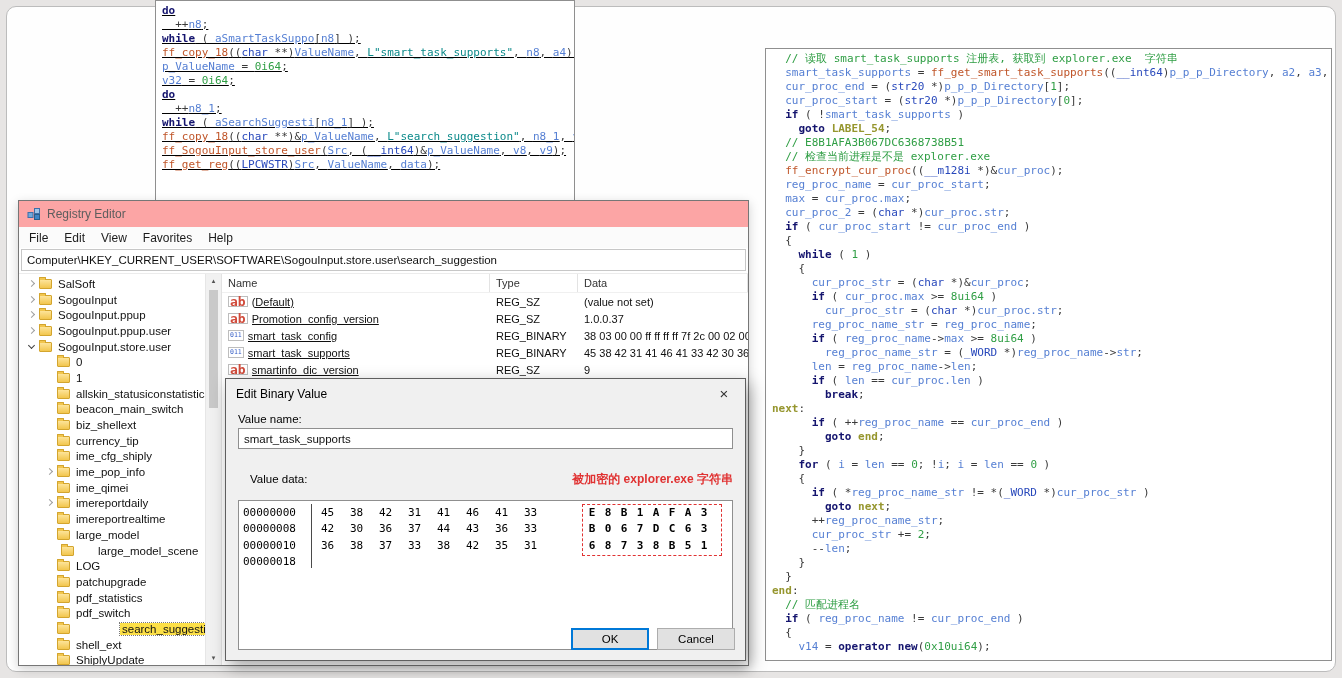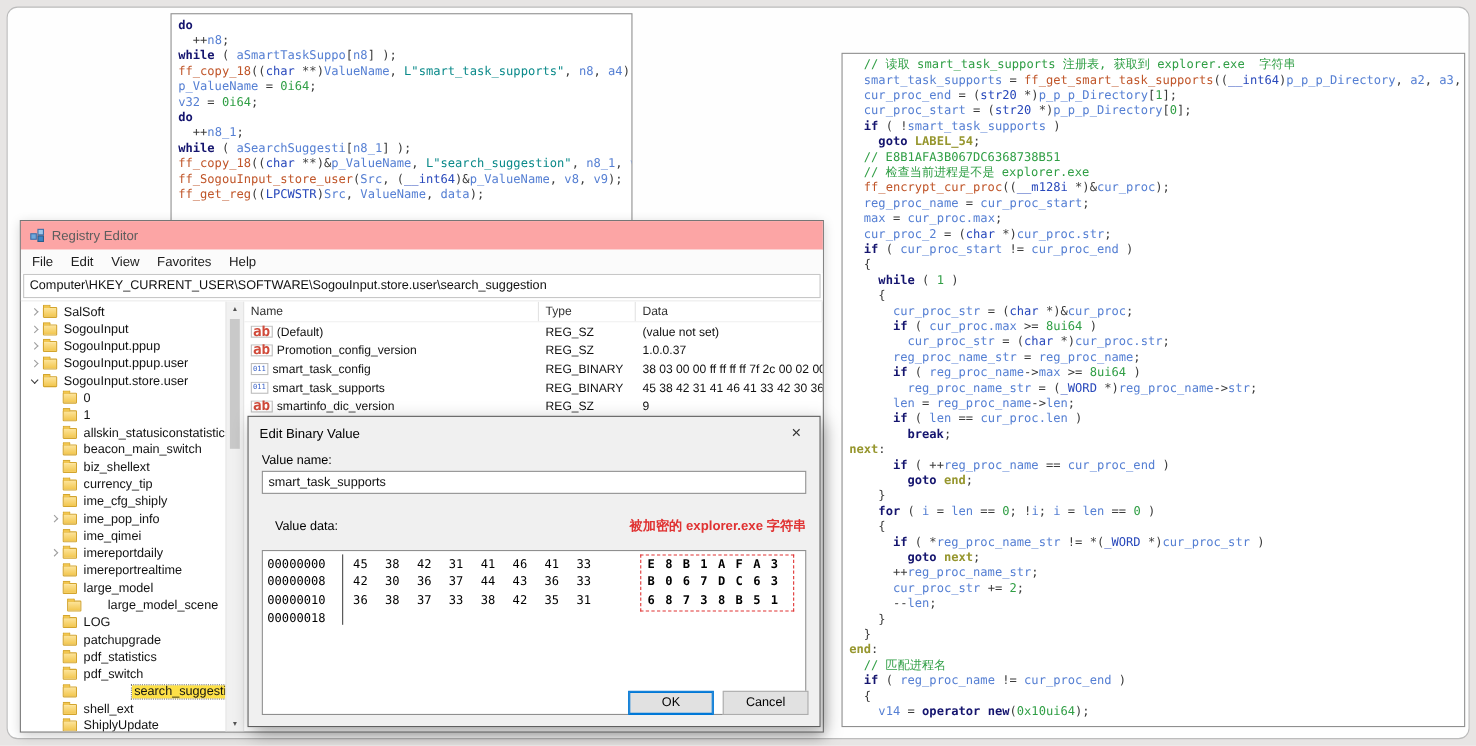--- a/index.html
+++ b/index.html
@@ -10,21 +10,21 @@
     -webkit-font-smoothing:antialiased;
   }
   .frame{position:absolute;left:6px;top:6px;right:6px;bottom:6px;background:#fefefe;border:1px solid #bcbcbc;border-radius:10px;}
 
   
   .code-panel{
     position:absolute;background:#ffffff;border:1px solid #8f8f8f;
     font-family:"DejaVu Sans Mono", monospace;font-size:11px;line-height:14px;
     padding:3px 6px;overflow:hidden;box-sizing:border-box;
   }
-  .top-code{left:155px;top:12px;width:420px;height:221px;}
+  .top-code{left:155px;top:0;width:420px;height:221px;text-decoration:underline;}
   .right-code{left:765px;top:48px;width:567px;height:613px;}
   .cl{white-space:pre;}
   .sy-p{color:#3a3a3a;}
   .sy-c{color:#2f9e44;}
   .sy-f{color:#c0562a;}
   .sy-s{color:#0b8a8a;}
   .sy-v{color:#557fd3;}
   .sy-t{color:#2848bb;}
   .sy-k{color:#14146e;font-weight:bold;}
   .sy-n{color:#2f9e44;}
@@ -52,21 +52,21 @@
   .re-scroll{width:15px;background:#f1f1f1;border-left:1px solid #e6e6e6;position:relative;flex:none;}
   .sb-up,.sb-down{position:absolute;left:0;width:15px;height:14px;display:flex;align-items:center;justify-content:center;font-size:7px;color:#535353;}
   .sb-up{top:0;}
   .sb-down{bottom:0;}
   .sb-thumb{position:absolute;left:3px;top:16px;width:9px;height:118px;background:#c9c9c9;}
   .re-list{flex:1;border-left:1px solid #e2e2e2;overflow:hidden;}
   .re-cols{display:grid;grid-template-columns:268px 88px 1fr;height:18px;align-items:stretch;font-size:11px;color:#333;border-bottom:1px solid #f0f0f0;}
   .hcol{padding:0 6px;border-right:1px solid #e3e3e3;display:flex;align-items:center;}
   .lrow{display:grid;grid-template-columns:268px 88px 1fr;height:17px;align-items:center;font-size:11px;color:#101010;white-space:nowrap;}
   .lcell{padding:0 6px;overflow:hidden;display:flex;align-items:center;gap:4px;}
-  .lname{overflow:hidden;text-overflow:ellipsis;}
+  .lname{overflow:hidden;text-overflow:ellipsis;text-decoration:underline;}
   .ic-ab{font-size:13px;font-weight:bold;color:#d04a3a;border:1px solid #bdbdbd;background:#fff;line-height:9px;padding:0 1px;flex:none;font-family:"DejaVu Sans Mono",monospace;}
   .ic-bin{font-size:6.5px;color:#3a62c8;border:1px solid #bdbdbd;background:#fff;line-height:9px;padding:0 1px;flex:none;font-family:"DejaVu Sans Mono",monospace;}
 
   
   .dialog{position:absolute;left:225px;top:378px;width:521px;height:283px;background:#f0f0f0;border:1px solid #5f5f5f;box-shadow:4px 6px 16px rgba(0,0,0,.35);box-sizing:border-box;}
   .dlg-title{height:29px;display:flex;align-items:center;padding-left:10px;font-size:12px;color:#000;}
   .dlg-close{margin-left:auto;width:42px;height:100%;display:flex;align-items:center;justify-content:center;font-size:15px;color:#333;}
   .dlg-body{padding:0 12px;position:relative;}
   .dlg-label{font-size:11.5px;color:#000;margin:5px 0 3px;}
   .dlg-input{width:100%;box-sizing:border-box;height:21px;border:1px solid #8f8f8f;background:#fff;font-size:11.5px;padding:0 5px;font-family:inherit;color:#111;}

